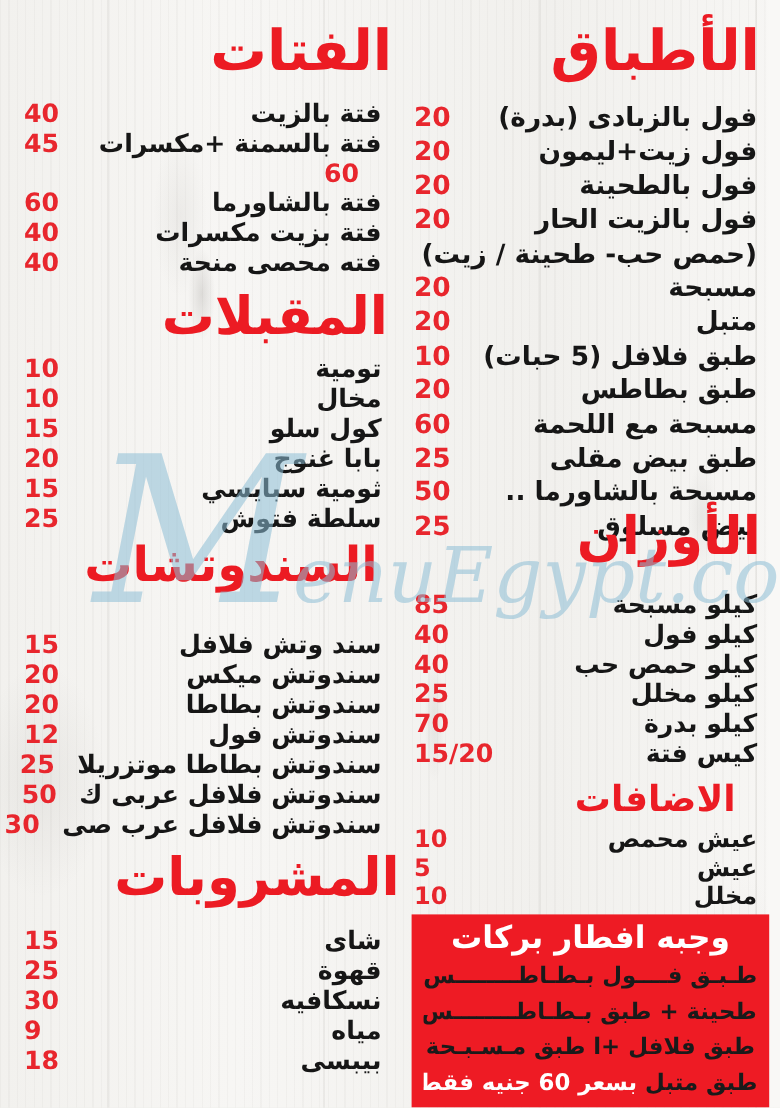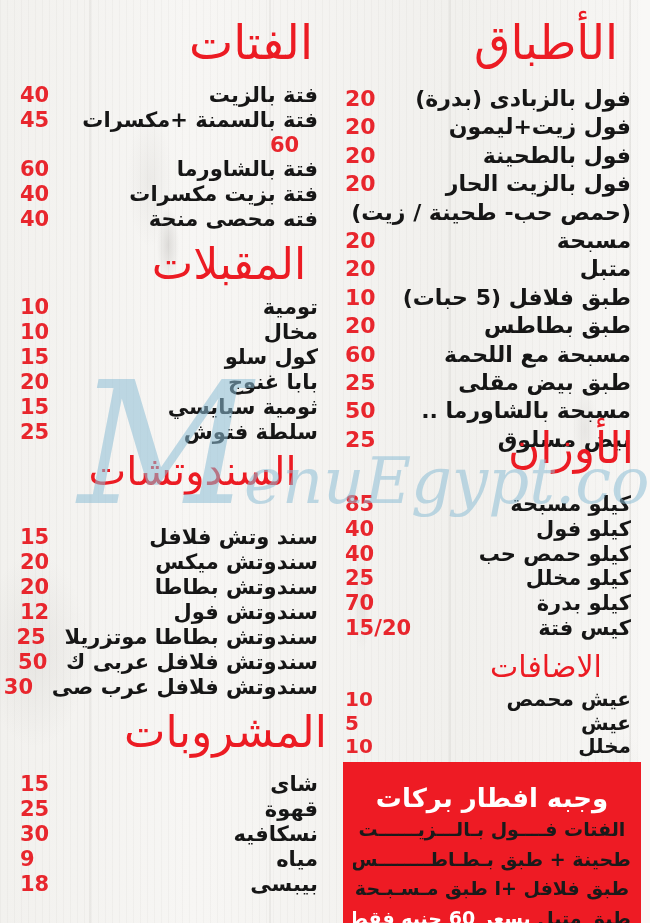--- a/index.html
+++ b/index.html
@@ -22,21 +22,21 @@
       radial-gradient(ellipse 18px 65px at 585px 430px, rgba(90,85,80,0.09), rgba(90,85,80,0) 70%),
       radial-gradient(ellipse 70px 130px at 35px 650px, rgba(120,115,108,0.10), rgba(90,85,80,0) 75%),
       radial-gradient(ellipse 60px 160px at 620px 850px, rgba(120,115,108,0.08), rgba(90,85,80,0) 75%),
       repeating-linear-gradient(90deg, rgba(130,125,118,0.05) 0 1px, rgba(0,0,0,0) 1px 7px),
       repeating-linear-gradient(90deg, rgba(0,0,0,0) 0 89px, rgba(120,115,108,0.09) 89px 91px, rgba(0,0,0,0) 91px 180px),
       linear-gradient(90deg,#f2f1ee,#f7f6f4 30%,#f1f0ed 70%,#f7f6f4);
   }
   .sec-title{
     position:absolute;
     color:#ec1b23;
-    font-weight:normal;
+    font-weight:bold;
     text-align:center;
     white-space:nowrap;
     line-height:1.25;
     letter-spacing:-1px;
   }
   .list{position:absolute;}
   .row{
     display:flex;
     justify-content:space-between;
     align-items:baseline;
@@ -77,21 +77,21 @@
   #lh4{left:118px;top:704px;width:215px;font-size:44px;}
   #ll4{left:20px;top:772px;width:308px;}
   #ll4 .row{font-size:21px;line-height:25px;}
   .list{padding-right:10px;box-sizing:border-box;}
   
   #offer{
     position:absolute;
     left:343px;top:762px;width:298px;height:161px;
     background:#ee1b24;
     box-sizing:border-box;
-    padding:20px 10px 0 10px;
+    padding:4px 10px 0 10px;
     direction:rtl;
     text-align:center;
   }
   #offer .offer-title{
     color:#ffffff;font-weight:bold;font-size:26px;line-height:33px;
     white-space:nowrap;
   }
   #offer .offer-line{
     color:#1a1a1a;font-weight:bold;font-size:19px;line-height:29.5px;
     white-space:nowrap;overflow:hidden;
@@ -375,21 +375,21 @@
       </div>
 
       <div class="row">
         <span class="label">بيبسى</span>
         <span class="price">18</span>
       </div>
     </div>
 
   <div id="offer">
     <div class="offer-title">وجبه افطار بركات</div>
-    <div class="offer-line">الفتات فــــول بـالـــزيــــــت</div>
+    <div class="offer-line">طـبـق فــــول بـطـاطــــــــس</div>
     <div class="offer-line">طحينة + طبق بـطـاطــــــــس</div>
     <div class="offer-line">طبق فلافل +ا طبق مـسـبـحة</div>
     <div class="offer-line"><span>طبق متبل</span><span class="white"> بسعر 60 جنيه فقط</span></div>
   </div>
 
   <div id="watermark">MenuEgypt.com</div>
 
 </div>
 
 </body></html>

